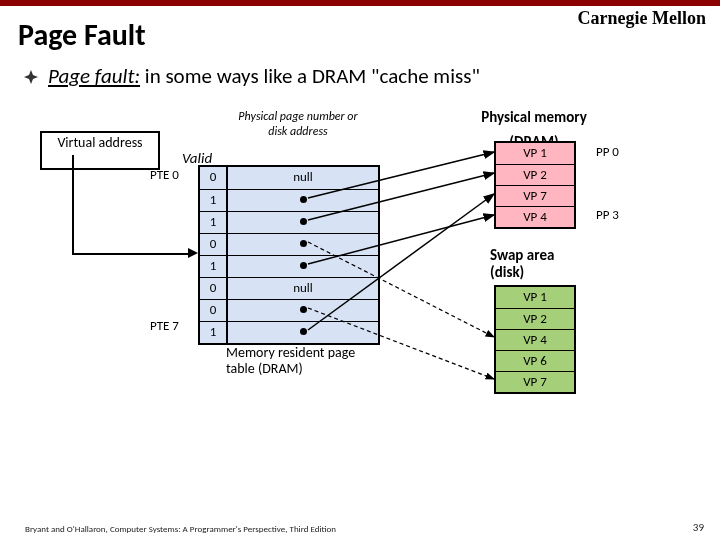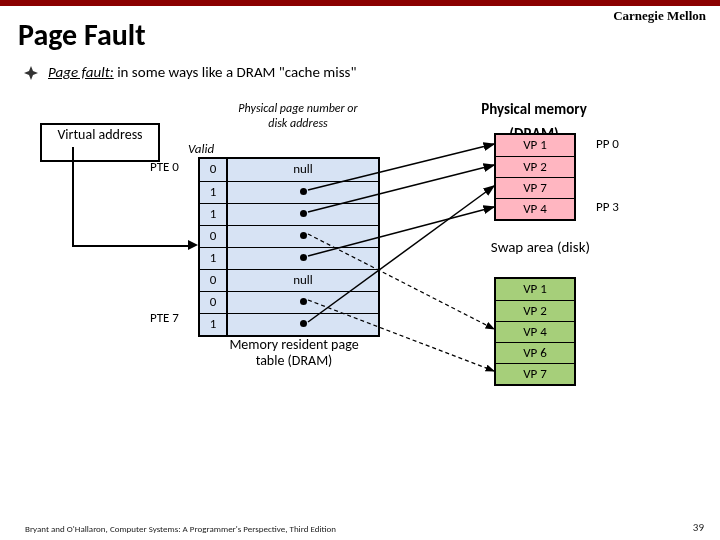--- a/index.html
+++ b/index.html
@@ -1,66 +1,66 @@
 <!DOCTYPE html>
 <html><head>
 <meta charset="utf-8">
 <style>
   * { box-sizing: border-box; margin: 0; padding: 0; }
   body { width: 720px; height: 540px; font-family: Calibri, Arial, sans-serif; background: #fff; position: relative; overflow: hidden; }
   .topbar { height: 6px; background: #8b0000; }
-  .cmu { position: absolute; top: 8px; right: 14px; font-family: 'Times New Roman', serif; font-weight: bold; font-size: 13px; color: #000; }
+  .cmu { position: absolute; top: 8px; right: 14px; font-family: 'Times New Roman', serif; font-weight: bold; font-size: 18px; color: #000; }
   .title { font-size: 30px; font-weight: bold; padding: 10px 18px 2px 18px; }
   .bullet-row { display: flex; align-items: center; gap: 10px; padding: 8px 24px 2px 24px; }
   .bullet-icon { width: 14px; height: 14px; }
-  .bullet-text { font-size: 15px; }
+  .bullet-text { font-size: 21px; }
   .bullet-text .emph { font-style: italic; text-decoration: underline; }
 
   .diagram { position: relative; width: 720px; height: 380px; margin-top: 8px; }
 
   
   .va-box { position: absolute; left: 40px; top: 32px; width: 120px; height: 39px; border: 2px solid #000; background: #fff; font-size: 14px; text-align: center; line-height: 20px; }
   
   .line { position: absolute; background: #000; }
   .va-down { left: 72px; top: 56px; width: 2px; height: 98px; }
   .va-across { left: 72px; top: 154px; width: 118px; height: 2px; }
   .arrowhead { position: absolute; width: 0; height: 0; }
   .arrow-r { border-top: 5px solid transparent; border-bottom: 5px solid transparent; border-left: 10px solid #000; }
   .va-arrow { left: 188px; top: 149px; }
 
   
   .pte-label { position: absolute; left: 150px; font-size: 13px; }
   .pte0 { top: 68px; }
   .pte7 { top: 219px; }
 
   
-  .col-valid { position: absolute; left: 188px; top: 50px; font-size: 13px; font-style: italic; }
+  .col-valid { position: absolute; left: 182px; top: 50px; font-size: 15px; font-style: italic; }
   .col-phys { position: absolute; left: 238px; top: 10px; width: 120px; font-size: 12px; font-style: italic; text-align: center; line-height: 15px; }
 
   
   .ptable { position: absolute; left: 198px; top: 66px; border: 2px solid #000; background: #d7e3f4; }
   .ptable .row { display: flex; height: 22px; border-top: 1px solid #000; }
   .ptable .row:first-child { border-top: none; }
   .ptable .vcell { width: 28px; border-right: 2px solid #000; text-align: center; font-size: 13px; line-height: 20px; }
   .ptable .pcell { width: 150px; text-align: center; font-size: 13px; line-height: 20px; position: relative; }
   .dot { width: 7px; height: 7px; border-radius: 50%; background: #000; display: inline-block; position: relative; top: -1px; }
 
-  .memres { position: absolute; left: 214px; top: 246px; width: 160px; font-size: 14px; text-align: center; line-height: 16px; }
+  .memres { position: absolute; left: 226px; top: 246px; width: 160px; font-size: 14px; text-align: left; line-height: 16px; }
 
   
   .pm-header { position: absolute; left: 464px; top: 6px; width: 140px; font-size: 15px; font-weight: bold; text-align: center; line-height: 25px; }
   .pm-table { position: absolute; left: 494px; top: 42px; border: 2px solid #000; background: #ffb6c1; }
   .pm-table .row { width: 78px; height: 21px; border-top: 1px solid #000; text-align: center; font-size: 13px; line-height: 19px; }
   .pm-table .row:first-child { border-top: none; }
   .pp { position: absolute; left: 580px; font-size: 13px; padding-left: 16px; }
   .pp0 { top: 45px; }
   .pp3 { top: 108px; }
 
   
-  .swap-header { position: absolute; left: 490px; top: 148px; width: 100px; font-size: 15px; font-weight: normal; text-align: right; line-height: 17px; }
+  .swap-header { position: absolute; left: 490px; top: 148px; width: 100px; font-size: 15px; font-weight: bold; text-align: left; line-height: 17px; }
   .swap-table { position: absolute; left: 494px; top: 186px; border: 2px solid #000; background: #a6cf7a; }
   .swap-table .row { width: 78px; height: 21px; border-top: 1px solid #000; text-align: center; font-size: 13px; line-height: 19px; }
   .swap-table .row:first-child { border-top: none; }
 
   
   svg.connectors { position: absolute; left: 0; top: 0; width: 720px; height: 380px; pointer-events: none; }
 
   .footer { position: absolute; left: 8px; bottom: 6px; font-size: 9px; color: #222; margin-left: 17px; }
   .pagenum { position: absolute; right: 16px; bottom: 6px; font-size: 11px; color: #222; }
 </style>

